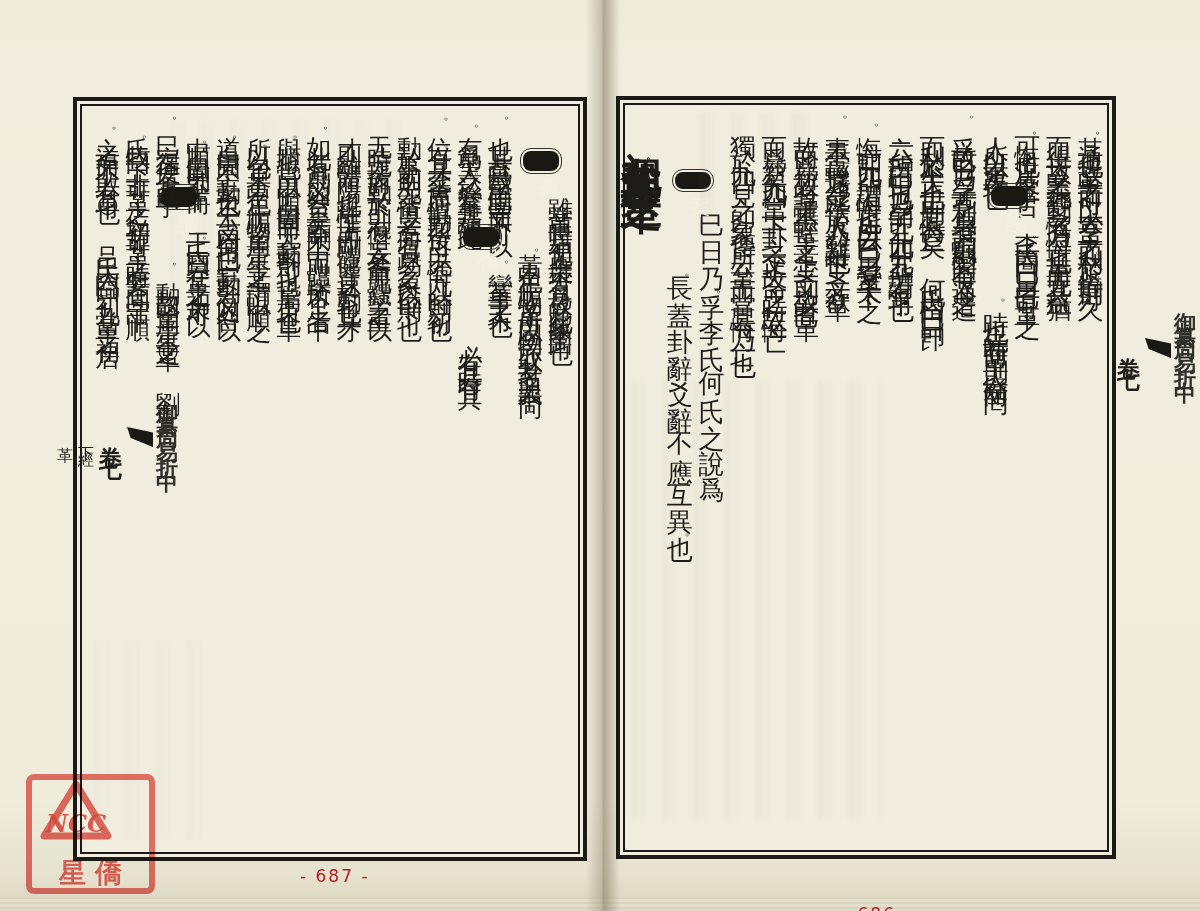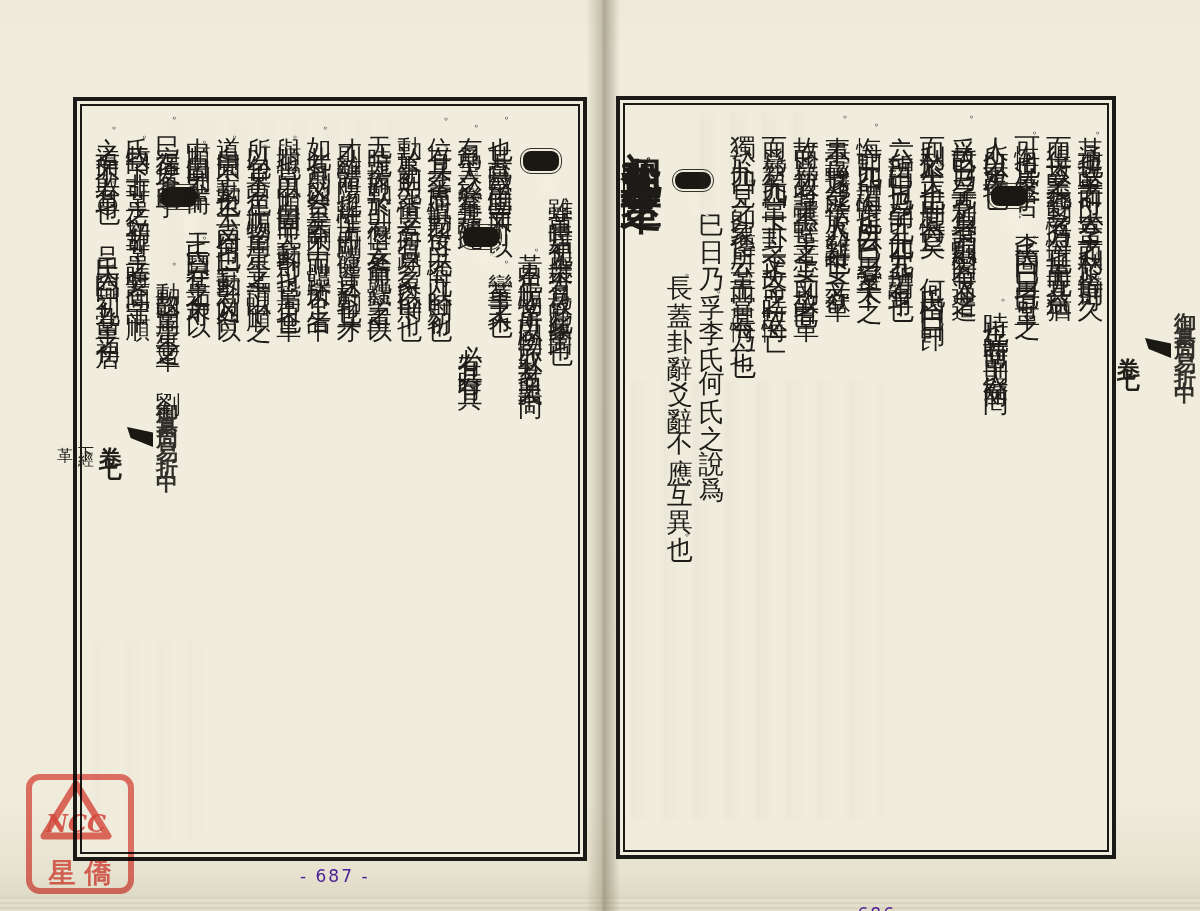--- a/index.html
+++ b/index.html
@@ -42,34 +42,34 @@
   .ml-right{left:1114px;top:126px;height:420px;}
   .ml-left {left:54px;  top:130px;height:590px;}
   .ml-title{font-size:22px;letter-spacing:14px;font-weight:600;opacity:.92;}
   .ml-volume{font-size:23px;letter-spacing:10px;font-weight:600;margin-top:26px;}
   .ml-small{font-size:16px;letter-spacing:6px;margin-top:30px;}
   .ml-hex{font-size:16px;margin-top:18px;}
   .tri{width:26px;height:20px;background:#191813;margin-top:24px;
     clip-path:polygon(0 0,100% 28%,100% 100%,14% 55%);}
   
   .folio{position:absolute;font-family:"DejaVu Sans","Liberation Sans",sans-serif;
-    font-size:17px;color:#4c1d95;letter-spacing:2px;}
+    font-size:17px;color:#b91c1c;letter-spacing:2px;}
   .folio-left {left:300px;top:866px;}
   .folio-right{left:842px;top:904px;}
   
   .smudge{position:absolute;filter:blur(2px);opacity:.5;pointer-events:none;
     background:repeating-linear-gradient(90deg,rgba(125,122,108,.14) 0 3px,rgba(125,122,108,.05) 3px 14px,rgba(0,0,0,0) 14px 31px);}
   .smudge.s1{left:632px;top:380px;width:250px;height:440px;}
   .smudge.s2{left:700px;top:112px;width:110px;height:130px;opacity:.55;}
   .smudge.s3{left:170px;top:120px;width:230px;height:210px;opacity:.35;}
   .smudge.s4{left:95px;top:640px;width:120px;height:200px;opacity:.3;}
   
   .stamp{position:absolute;left:26px;top:774px;width:96px;height:108px;
-    border:6px solid rgba(227,79,70,.78);border-radius:14px;
-    mix-blend-mode:multiply;z-index:5;}
+    border:6px solid rgba(227,79,70,.78);border-radius:8px;
+    mix-blend-mode:multiply;z-index:5;padding-left:21px;}
   .stamp svg{position:absolute;left:0;top:0;}
   .stamp .chars{position:absolute;left:0;bottom:2px;width:100%;text-align:center;
     color:rgba(227,79,70,.85);font-size:27px;font-weight:700;letter-spacing:9px;
     text-indent:9px;line-height:1;}
 </style>
 </head>
 <body>
 
 <div class="photo"></div>
 <div class="bottom-edge"></div>

